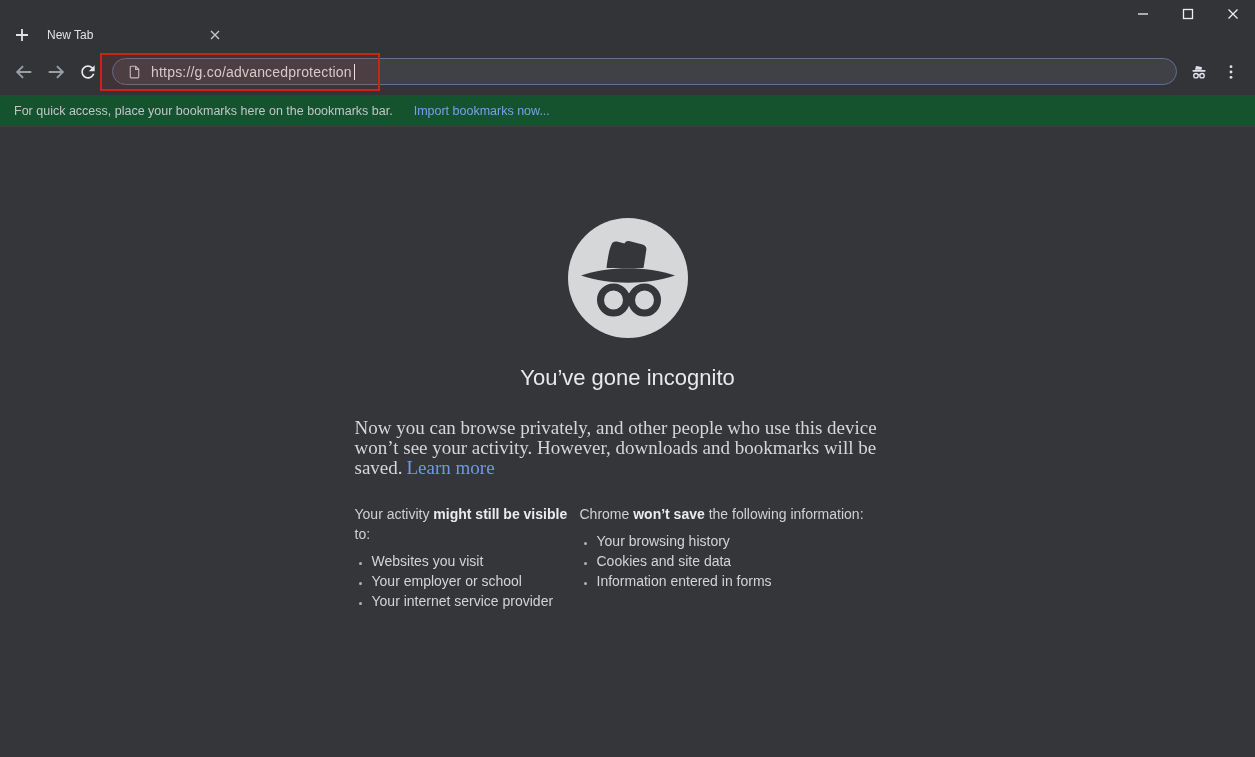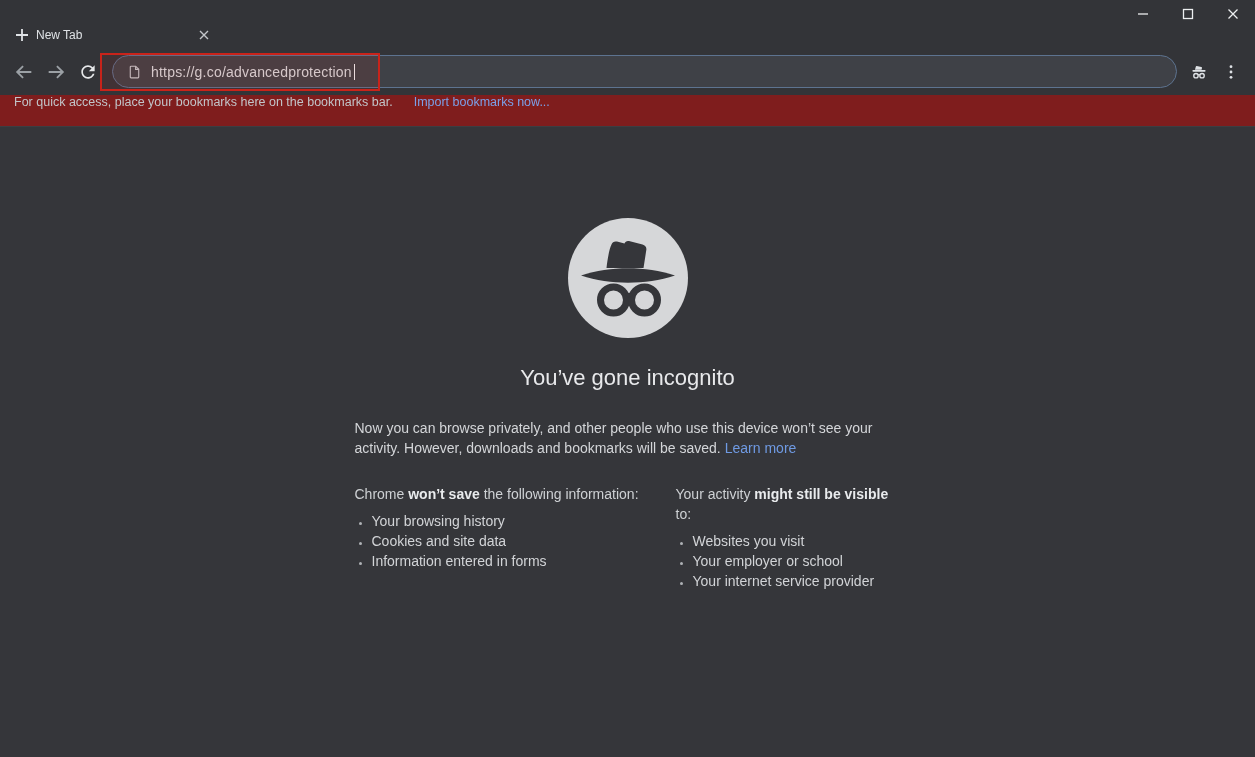--- a/index.html
+++ b/index.html
@@ -12,21 +12,21 @@
   .window { position: relative; width: 1255px; height: 757px; background: #333438; }
 
   
   .titlebar { position: relative; height: 48px; background: #333438; }
   .newtab-btn {
     position: absolute; left: 13px; top: 26px; width: 18px; height: 18px;
     background: none; border: none; cursor: pointer; display: flex;
     align-items: center; justify-content: center;
   }
   .tab {
-    position: absolute; left: 24px; top: 21px; width: 196px; height: 27px;
+    position: absolute; left: 35px; top: 21px; width: 196px; height: 27px;
     display: flex; align-items: center; cursor: pointer;
   }
   .tab-title { flex: 1; padding-left: 12px; font-size: 12px; color: #dfe2e5; white-space: nowrap; }
   .tab-close {
     width: 16px; height: 16px; margin-right: 8px; background: none; border: none;
     display: flex; align-items: center; justify-content: center; cursor: pointer; border-radius: 50%;
   }
   .win-controls { position: absolute; right: 0; top: 0; display: flex; }
   .win-btn {
     width: 45px; height: 28px; background: none; border: none; cursor: pointer;
@@ -36,53 +36,53 @@
   
   .toolbar {
     position: relative; height: 47px; background: #333438;
     display: flex; align-items: center; padding: 0 8px;
   }
   .tb-btn {
     width: 32px; height: 32px; flex: 0 0 auto; background: none; border: none;
     display: flex; align-items: center; justify-content: center; border-radius: 50%; cursor: pointer;
   }
   .omnibox {
-    flex: 1; height: 33px; margin: 0 6px 0 8px;
+    flex: 1; height: 27px; margin: 0 6px 0 8px;
     background: #3f4147; border: 1px solid #5d7390; border-radius: 17px;
     display: flex; align-items: center; padding: 0 14px; cursor: text;
   }
   .doc-icon { margin-right: 9px; display: flex; }
   .url-text { font-size: 14px; color: #d9dbde; letter-spacing: 0.2px; white-space: nowrap; }
   .caret {
     display: inline-block; width: 1.5px; height: 16px; background: #f0f1f3;
     margin-left: 2px; vertical-align: middle;
   }
   .annotation-box {
     position: absolute; left: 100px; top: 53px; width: 280px; height: 38px;
     border: 2px solid #c9231a; background: rgba(201, 35, 26, 0.10);
     z-index: 6; pointer-events: none;
   }
 
   
   .notice-bar {
-    height: 32px; background: #7f1d1d; border-bottom: 1px solid #3d3e42;
-    display: flex; align-items: flex-start; padding: 0 14px;
+    height: 32px; background: #14532d; border-bottom: 1px solid #3d3e42;
+    display: flex; align-items: center; padding: 0 14px;
     font-size: 12.5px; color: #c2c5c9;
   }
   .notice-link { color: #7ba0e8; text-decoration: none; margin-left: 21px; cursor: pointer; }
 
   
   .content { height: 677px; background: #35363a; padding-top: 75px; }
   .inner { width: 546px; margin: 16px auto; }
   .spy-circle { width: 120px; height: 120px; margin: 0 auto; }
   .page-title {
     margin-top: 26px; text-align: center;
     font-size: 22px; font-weight: 400; line-height: 28px; color: #e8e9eb;
   }
-  .page-desc { margin-top: 26px; font-size: 14px; line-height: 20px; color: #d4d6d9; }
+  .page-desc { margin-top: 26px; font-size: 19px; line-height: 20px; color: #d4d6d9; font-family: Liberation Serif, serif; }
   .learn-link { color: #6f9ae3; text-decoration: none; margin-left: 4px; cursor: pointer; }
   .cols { display: flex; margin-top: 26px; }
   .col-left { width: 321px; flex: 0 0 auto; }
   .col-right { flex: 1; }
   .col-head { font-size: 14px; line-height: 20px; color: #ced1d4; }
   .col-head b { color: #e9ebed; }
   .col ul { margin-top: 7px; padding-left: 17px; list-style: disc; }
   .col li { font-size: 14px; line-height: 20px; color: #d2d4d7; }
   .col li::marker { color: #aeb1b5; font-size: 11px; }
 </style>
@@ -183,33 +183,33 @@
           <path d="M38.5 50 C39.5 41 41.5 30 43.5 26.5 C44.3 24 46.6 23 49 23.6 L56.5 25.4 C57.2 23.6 59 22.6 61 23.1 L74.5 26.4 C77.3 27.1 78.8 29.3 78.3 32.1 L75.5 50 Z" fill="#35363a"></path>
           <path d="M13 57.5 C28 52.3 44 50.3 60 50.3 C76 50.3 92 52.3 107 57.5 C92 62.7 76 64.7 60 64.7 C44 64.7 28 62.7 13 57.5 Z" fill="#35363a"></path>
           <circle cx="45.5" cy="82" r="13" fill="none" stroke="#35363a" stroke-width="7"></circle>
           <circle cx="76.5" cy="82" r="13" fill="none" stroke="#35363a" stroke-width="7"></circle>
           <path d="M58.5 78 Q61 75.5 63.5 78" fill="none" stroke="#35363a" stroke-width="4"></path>
         </svg>
       </div>
       <h1 class="page-title">You’ve gone incognito</h1>
       <p class="page-desc"><span>Now you can browse privately, and other people who use this device won’t see your activity. However, downloads and bookmarks will be saved.</span><a class="learn-link">Learn more</a></p>
       <div class="cols">
+        <div class="col col-right">
+          <div class="col-head"><span>Your activity </span><b>might still be visible</b><span> to:</span></div>
+          <ul>
+            <li>Websites you visit</li>
+            <li>Your employer or school</li>
+            <li>Your internet service provider</li>
+          </ul>
+        </div>
         <div class="col col-left">
           <div class="col-head"><span>Chrome </span><b>won’t save</b><span> the following information:</span></div>
           <ul>
             <li>Your browsing history</li>
             <li>Cookies and site data</li>
             <li>Information entered in forms</li>
           </ul>
         </div>
-        <div class="col col-right">
-          <div class="col-head"><span>Your activity </span><b>might still be visible</b><span> to:</span></div>
-          <ul>
-            <li>Websites you visit</li>
-            <li>Your employer or school</li>
-            <li>Your internet service provider</li>
-          </ul>
-        </div>
       </div>
     </div>
   </div>
 
 </div>
 
 </body></html>

